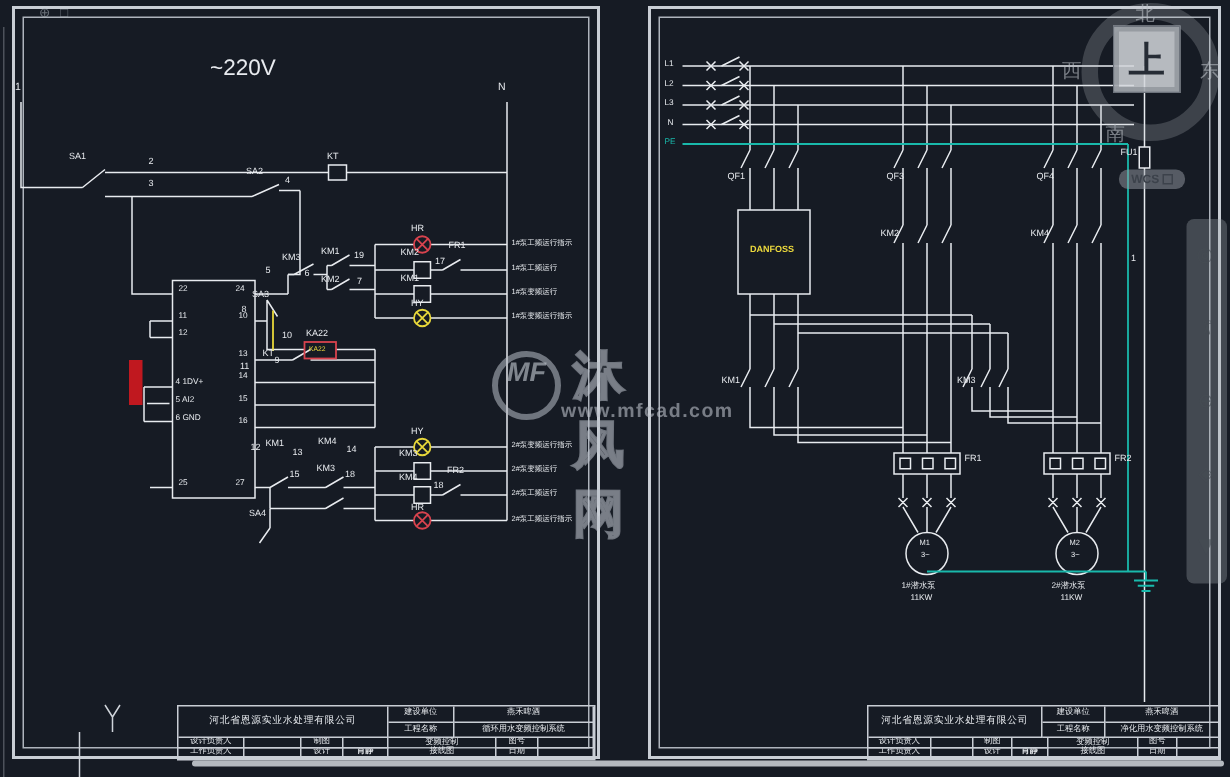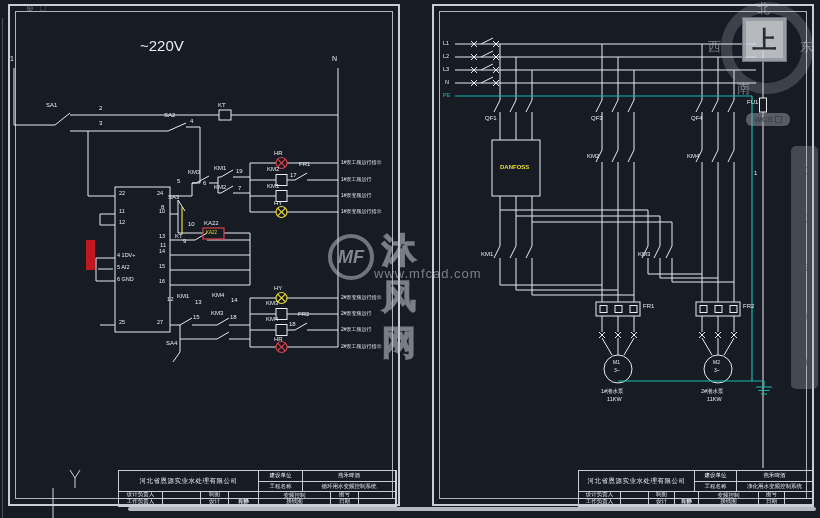--- a/index.html
+++ b/index.html
@@ -16,25 +16,25 @@
   .tb{position:absolute;z-index:3;border:1px solid #c9ced5;color:#e8ebef;}
   .tb .grid{display:grid;}
   .cell{border-right:1px solid #c9ced5;border-bottom:1px solid #c9ced5;
         display:flex;align-items:center;justify-content:center;
         font-size:5.5px;line-height:1;overflow:hidden;white-space:nowrap;}
   .company{font-size:6.5px;letter-spacing:0.5px;}
   .dtitle{flex-direction:column;gap:1px;}
   
   .watermark{position:absolute;left:328px;top:228px;z-index:4;pointer-events:none;}
   .wm-logo{position:absolute;left:0;top:6px;width:38px;height:38px;border:4px solid rgba(186,192,200,0.55);
-           border-radius:50%;display:flex;align-items:center;justify-content:center;
+           border-radius:50%;display:flex;justify-content:center;
            color:rgba(186,192,200,0.65);font-size:18px;font-weight:bold;font-style:italic;}
   .wm-name{position:absolute;left:54px;top:0;font-size:34px;font-weight:bold;letter-spacing:6px;
            color:rgba(200,205,212,0.12);-webkit-text-stroke:1.5px rgba(186,192,200,0.55);}
-  .wm-url{position:absolute;left:46px;top:38px;font-size:13px;font-weight:normal;letter-spacing:1px;
+  .wm-url{position:absolute;left:46px;top:38px;font-size:13px;font-weight:bold;letter-spacing:1px;
           color:rgba(186,192,200,0.6);text-align:right;}
   
   .compass-ring{position:absolute;left:721px;top:2px;width:70px;height:70px;border-radius:50%;
                 border:11px solid rgba(200,205,211,0.22);z-index:4;}
   .compass-square{position:absolute;left:742px;top:17px;width:43px;height:43px;z-index:4;
                   background:rgba(210,214,219,0.85);border:1px solid #6d737c;
                   box-shadow:inset 0 0 0 3px rgba(120,126,134,0.5);
                   display:flex;align-items:center;justify-content:center;
                   color:#262c35;font-size:24px;font-weight:bold;}
   .compass-label{position:absolute;z-index:4;font-size:13px;color:rgba(185,190,197,0.6);}

